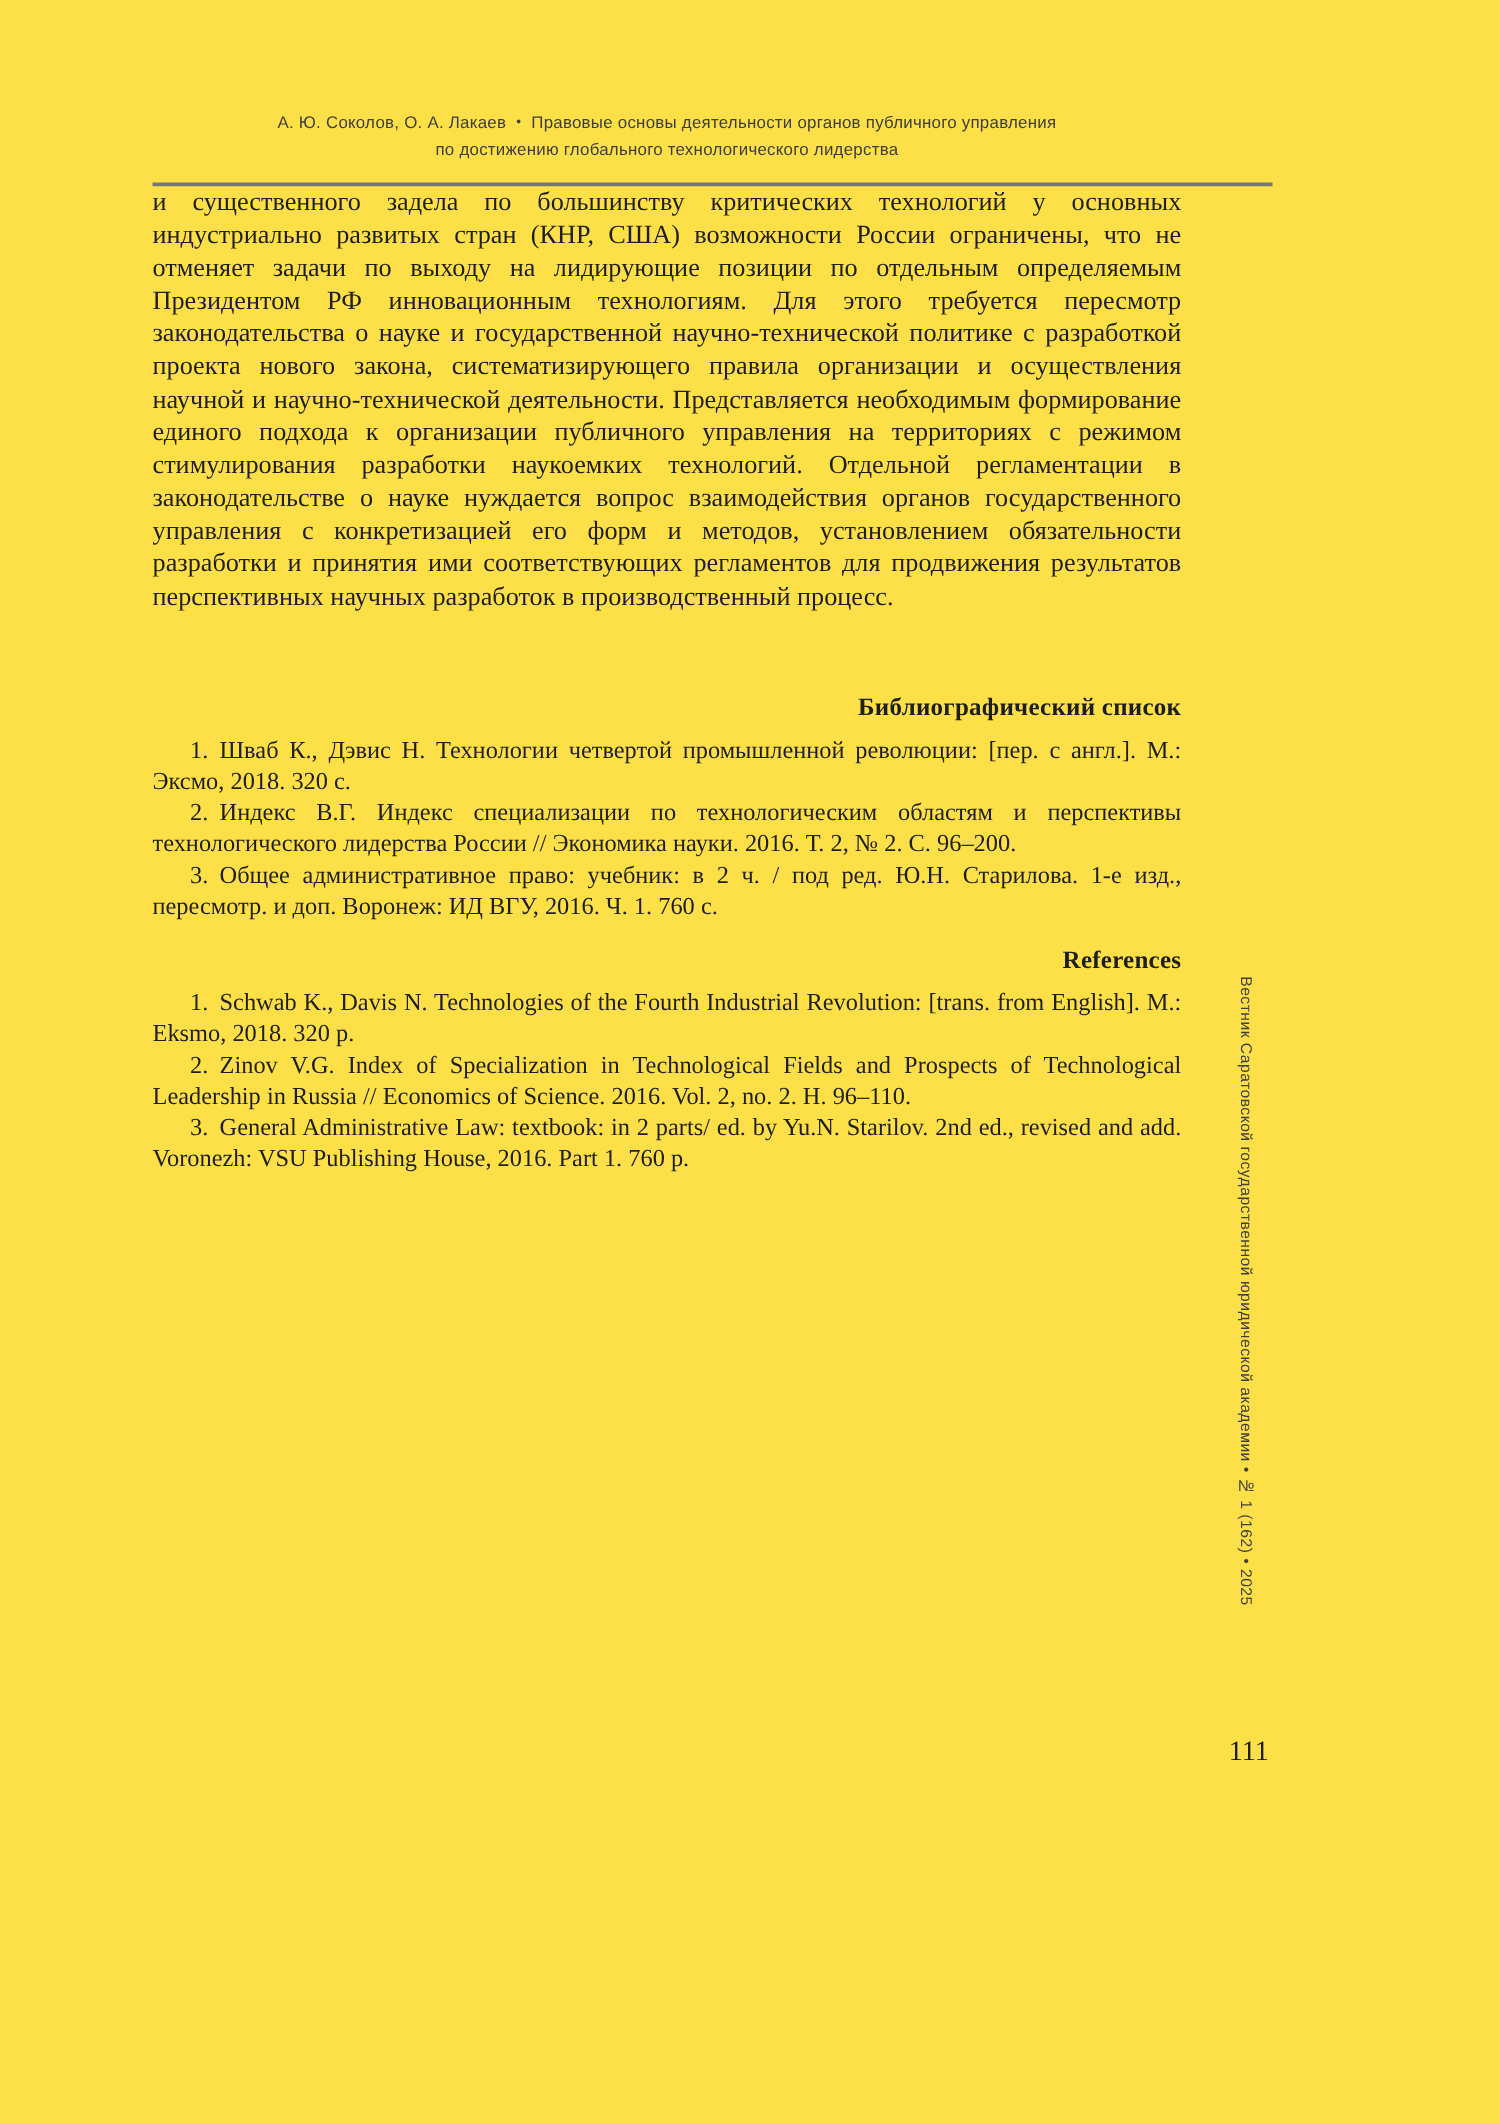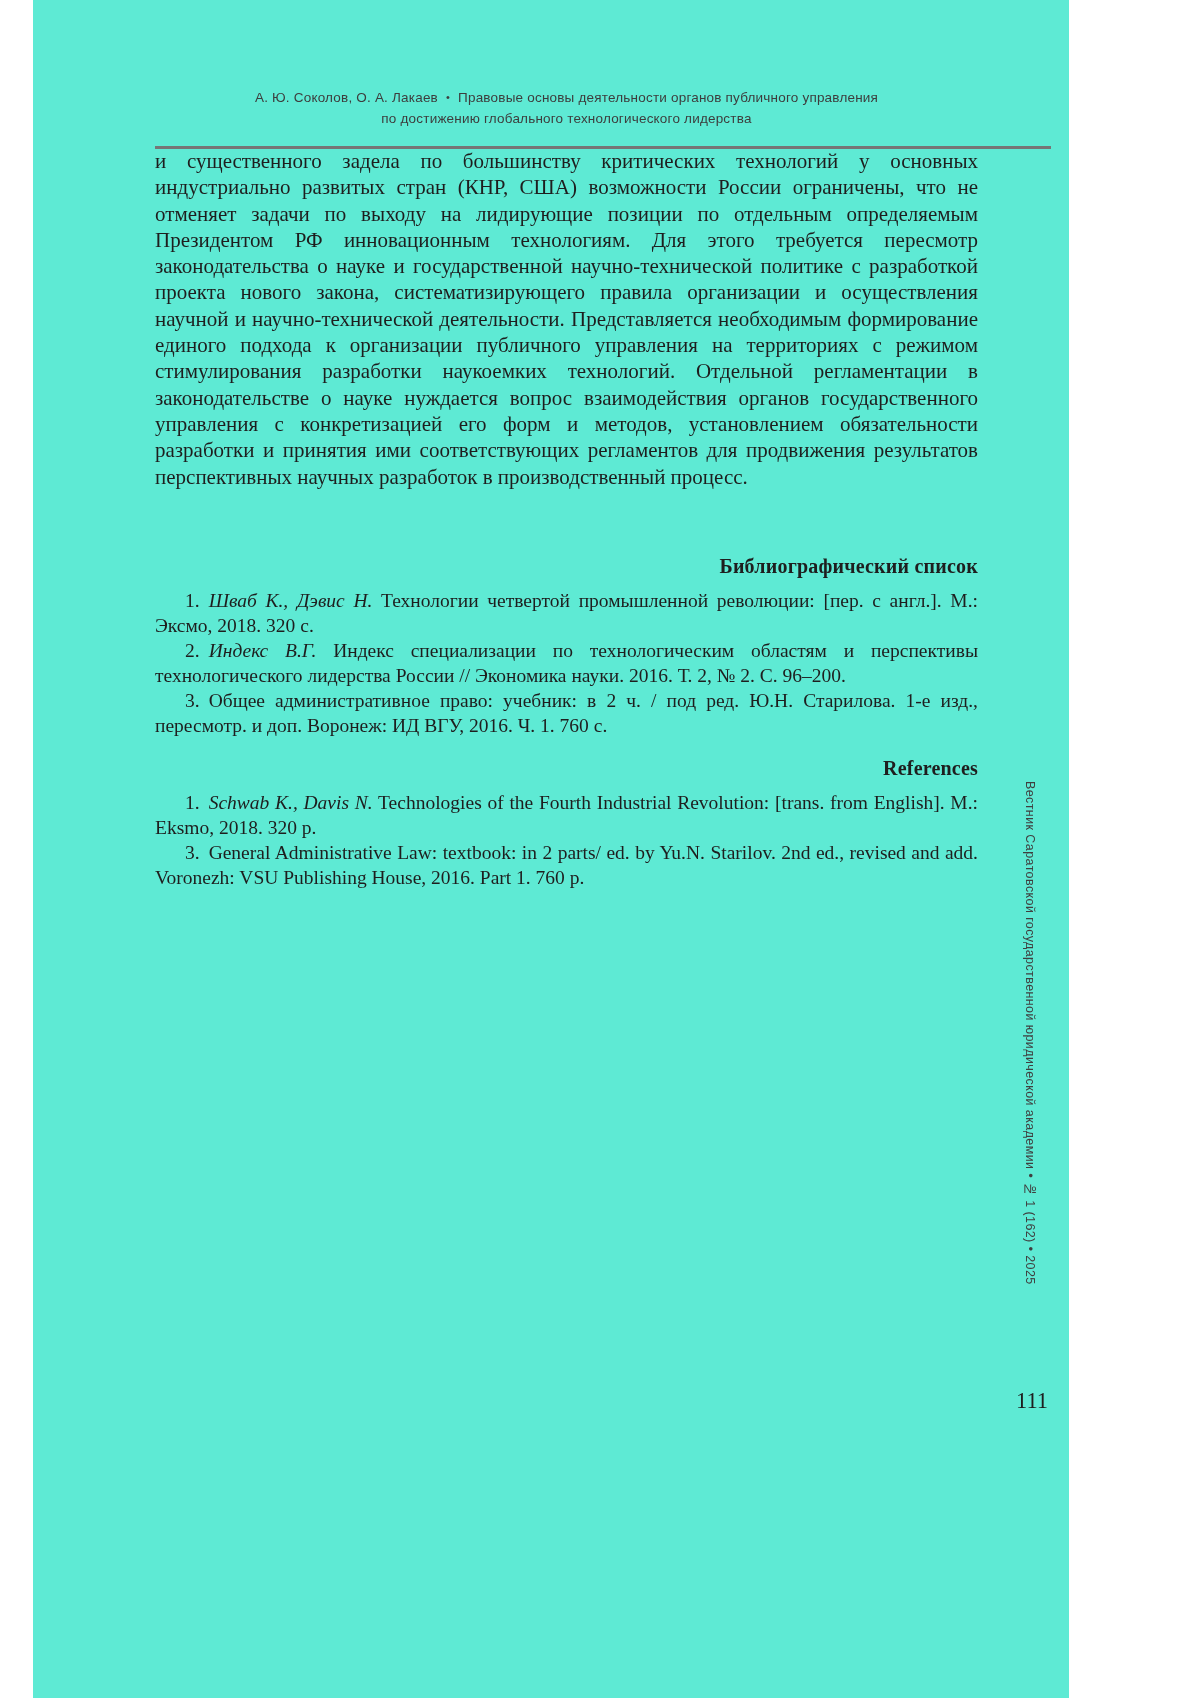--- a/index.html
+++ b/index.html
@@ -1,24 +1,23 @@
 <!DOCTYPE html>
 <html lang="ru"><head>
 <meta charset="utf-8">
 <style>
   html, body { margin: 0; padding: 0; background: #ffffff; }
   .page {
     position: relative;
-    width: 1036px;
+    width: 1200px;
     height: 1698px;
-    background: #5eead4;
+    background: #fde047;
     font-family: "Liberation Serif", serif;
     color: #1e1e1e;
     overflow: hidden;
-    margin-left: 33px;
   }
   .page-header {
     position: absolute;
     left: 122px;
     top: 87px;
     width: 823px;
     text-align: center;
     font-family: "Liberation Sans", sans-serif;
     font-size: 13.5px;
     line-height: 21px;
@@ -69,21 +68,21 @@
   }
   .ref {
     margin: 0;
     font-size: 19.5px;
     line-height: 25px;
     text-align: justify;
     text-indent: 30px;
     color: #1e1e1e;
   }
   .ref .num { margin-right: 9px; }
-  .ref .auth { font-style: italic; }
+  .ref .auth { }
   .sidebar-vertical {
     position: absolute;
     left: 990px;
     top: 781px;
     writing-mode: vertical-rl;
     font-family: "Liberation Sans", sans-serif;
     font-size: 12.5px;
     letter-spacing: 0.4px;
     color: #3f3f3f;
     white-space: nowrap;
@@ -115,20 +114,21 @@
   <section class="section section-bib">
     <h2>Библиографический список</h2>
     <p class="ref"><span class="num">1.</span><span class="auth">Шваб К., Дэвис Н.</span><span> Технологии четвертой промышленной революции: [пер. с англ.]. М.: Эксмо, 2018. 320 с.</span></p>
     <p class="ref"><span class="num">2.</span><span class="auth">Индекс В.Г.</span><span> Индекс специализации по технологическим областям и перспективы технологического лидерства России // Экономика науки. 2016. Т. 2, № 2. С. 96–200.</span></p>
     <p class="ref"><span class="num">3.</span><span class="auth"></span><span>Общее административное право: учебник: в 2 ч. / под ред. Ю.Н. Старилова. 1-е изд., пересмотр. и доп. Воронеж: ИД ВГУ, 2016. Ч. 1. 760 с.</span></p>
   </section>
 
   <section class="section section-refs">
     <h2>References</h2>
     <p class="ref"><span class="num">1.</span><span class="auth">Schwab K., Davis N.</span><span> Technologies of the Fourth Industrial Revolution: [trans. from English]. M.: Eksmo, 2018. 320 p.</span></p>
+    <p class="ref"><span class="num">2.</span><span class="auth">Zinov V.G.</span><span> Index of Specialization in Technological Fields and Prospects of Technological Leadership in Russia // Economics of Science. 2016. Vol. 2, no. 2. Н. 96–110.</span></p>
     <p class="ref"><span class="num">3.</span><span class="auth"></span><span>General Administrative Law: textbook: in 2 parts/ ed. by Yu.N. Starilov. 2nd ed., revised and add. Voronezh: VSU Publishing House, 2016. Part 1. 760 p.</span></p>
   </section>
 
   <div class="sidebar-vertical">Вестник Саратовской государственной юридической академии • № 1 (162) • 2025</div>
 
   <div class="page-number">111</div>
 
 </div>
 
 </body></html>

